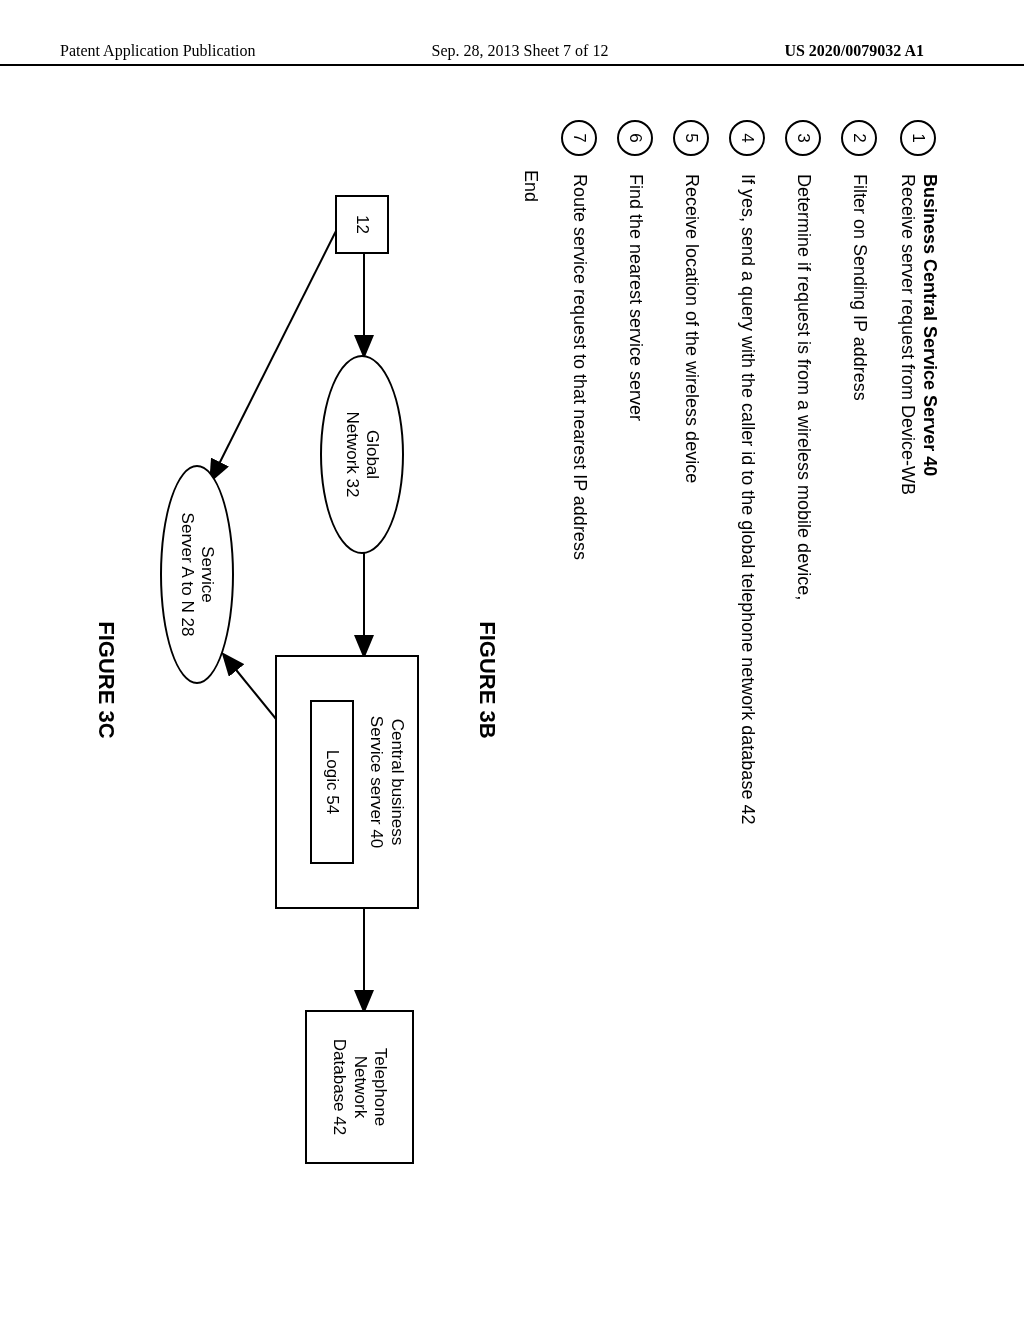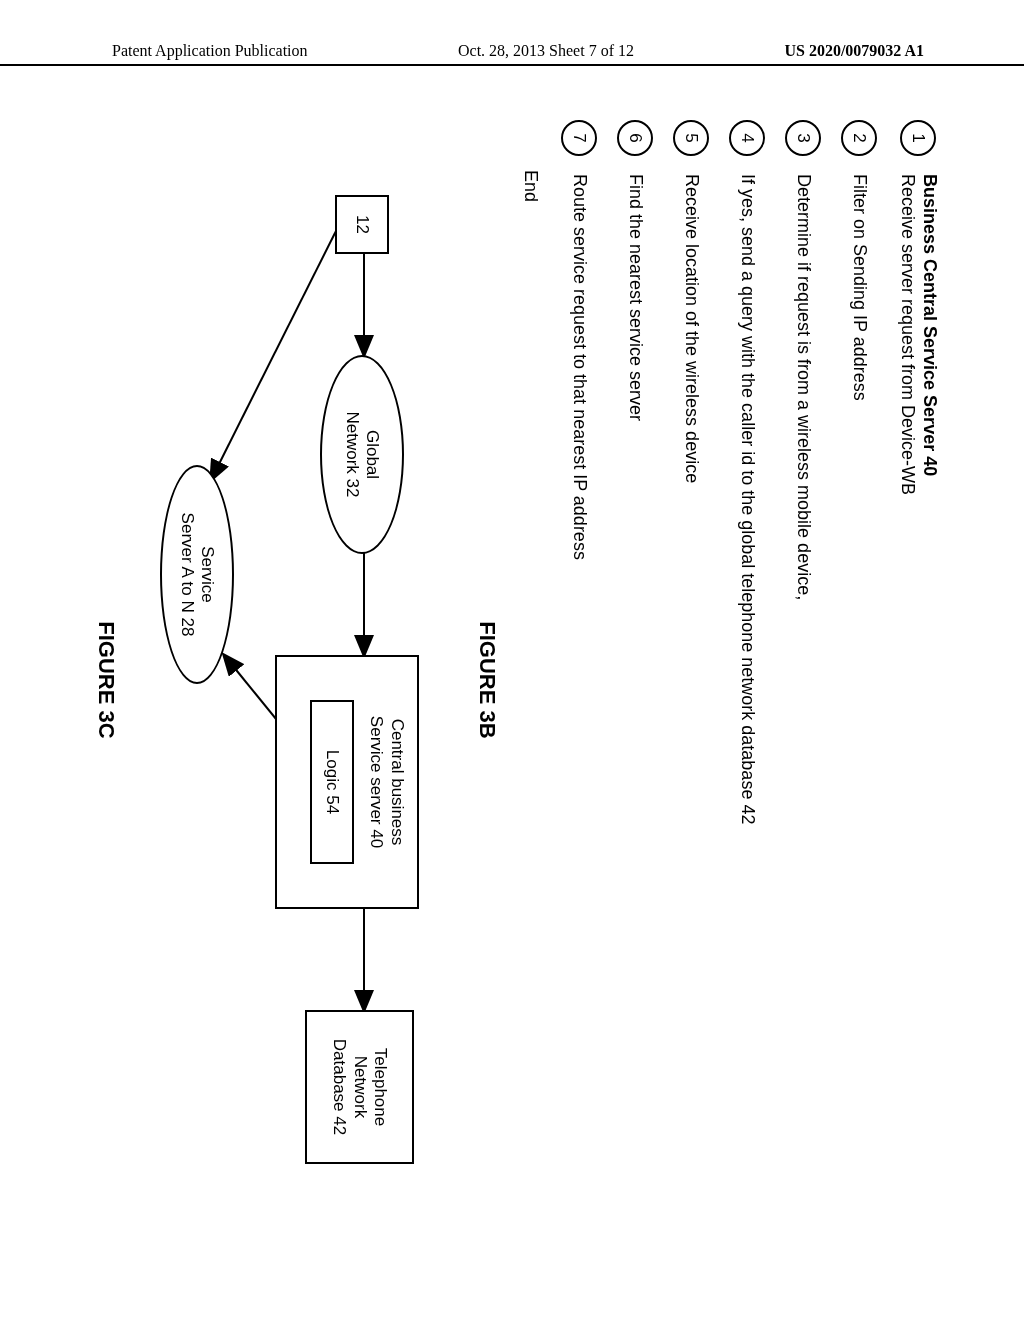--- a/index.html
+++ b/index.html
@@ -18,21 +18,21 @@
     left: 0;
     width: 1024px;
     border-bottom: 2px solid #000;
     padding: 0 0 4px 0;
     font-family: 'Times New Roman', Times, serif;
     font-size: 16px;
   }
   .header-inner {
     display: flex;
     justify-content: space-between;
-    padding: 0 100px 0 112px;
+    padding: 0 100px 0 60px;
   }
   .header .bold { font-weight: bold; }
   .rotated-page {
     position: absolute;
     top: 120px;
     left: 90px;
     width: 860px;
     height: 1120px;
   }
   .content-landscape {
@@ -104,21 +104,21 @@
     width: 1000px; height: 320px;
     pointer-events: none;
   }
 </style>
 </head>
 <body>
 
 <div class="header">
   <div class="header-inner">
     <span>Patent Application Publication</span>
-    <span>Oct. 28, 2013  Sheet 7 of 12</span>
+    <span>Sep. 28, 2013  Sheet 7 of 12</span>
     <span class="bold">US 2020/0079032 A1</span>
   </div>
 </div>
 
 <div class="rotated-page">
   <div class="content-landscape">
 
     <div class="steps">
       <div class="step-row">
         <div class="circle">1</div>

